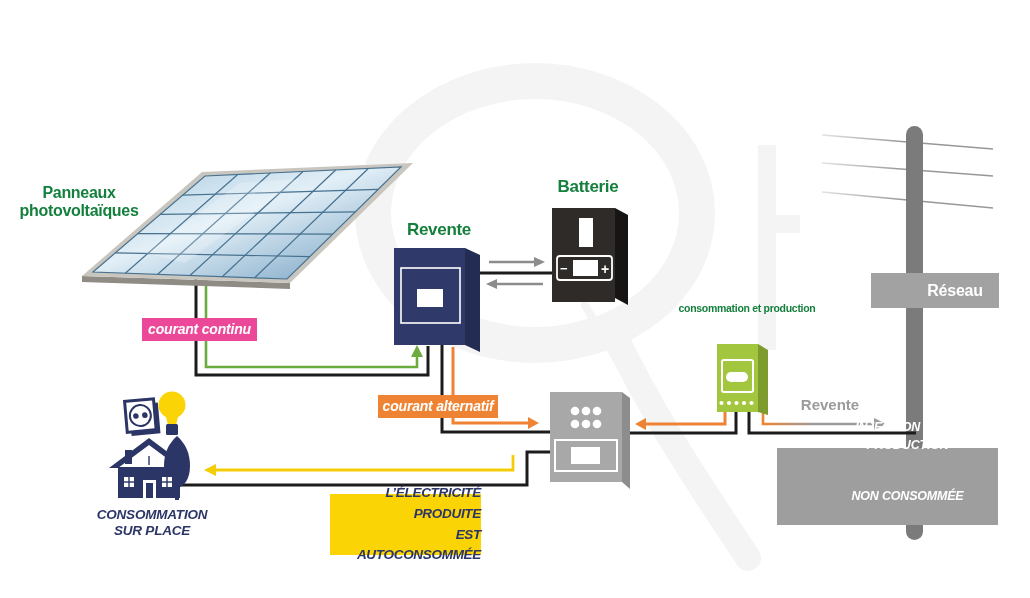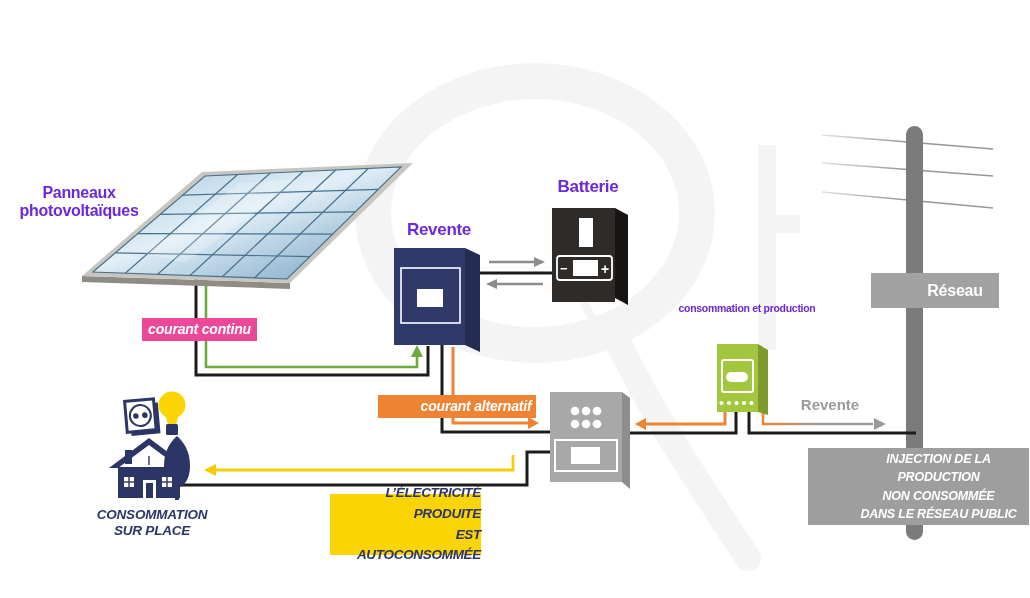--- a/index.html
+++ b/index.html
@@ -2,21 +2,21 @@
 <html><head>
 <meta charset="utf-8">
 <style>
   html,body{margin:0;padding:0;background:#ffffff;}
   .canvas{
     position:relative;width:1030px;height:598px;background:#ffffff;overflow:hidden;
     font-family:"Liberation Sans", sans-serif;
   }
   .abs{position:absolute;}
   .lbl{
-    position:absolute;color:#6d28d9;font-weight:bold;text-align:center;
+    position:absolute;color:#15803d;font-weight:bold;text-align:center;
     letter-spacing:-0.3px;line-height:1.12;
   }
   .tag{
     position:absolute;color:#ffffff;font-weight:bold;font-style:italic;
     font-size:14px;text-align:center;letter-spacing:-0.2px;
   }
   .tag-green{background:#ec4899;}
   .tag-orange{background:#ee8433;}
   .graybox{
     position:absolute;background:#9e9e9e;color:#ffffff;font-weight:bold;
@@ -222,33 +222,33 @@
 
   <div class="lbl" style="left:662px;top:302px;width:170px;">
     <div style="font-size:10.5px;margin-top:1px;text-align:center;">consommation et production</div>
   </div>
 
 
   <div class="revente" style="left:798px;top:396px;width:64px;">Revente</div>
 
   <div class="graybox" style="left:871px;top:273px;width:88px;height:35px;line-height:35px;font-size:16px;background:#a2a2a2;">Réseau</div>
 
-  <div class="graybox injection" style="left:808px;top:448px;width:181px;height:77px;">
+  <div class="graybox injection" style="left:777px;top:448px;width:181px;height:77px;gap:32px;">
     <span>INJECTION DE LA PRODUCTION</span>
     <span>NON CONSOMMÉE</span>
     <span>DANS LE RÉSEAU PUBLIC</span>
   </div>
 
   <div class="yellowbox" style="left:330px;top:494px;width:151px;height:61px;">
     <span>L’ÉLECTRICITÉ PRODUITE</span>
     <span>EST AUTOCONSOMMÉE</span>
   </div>
 
   <div class="tag tag-green" style="left:142px;top:318px;width:115px;height:23px;line-height:23px;">courant continu</div>
 
-  <div class="tag tag-orange" style="left:378px;top:395px;width:120px;height:23px;line-height:23px;padding-left:38px;">courant alternatif</div>
+  <div class="tag tag-orange" style="left:378px;top:395px;width:120px;height:23px;line-height:23px;">courant alternatif</div>
 
   <div class="consum" style="left:92px;top:507px;width:120px;">
     <div>CONSOMMATION</div>
     <div>SUR PLACE</div>
   </div>
 
 </div>
 
 </body></html>

